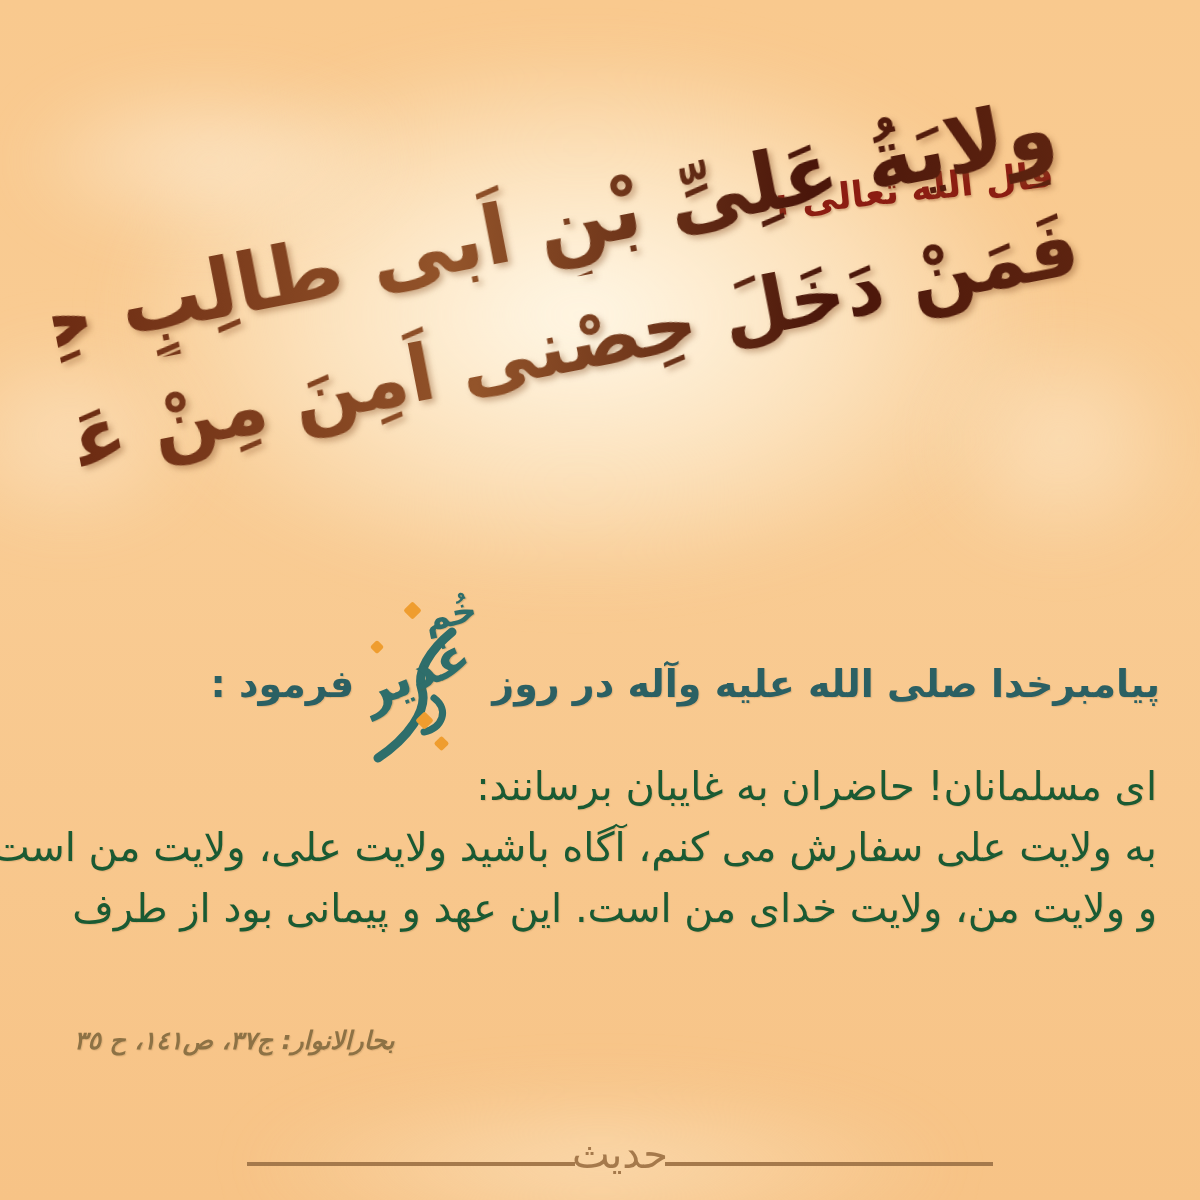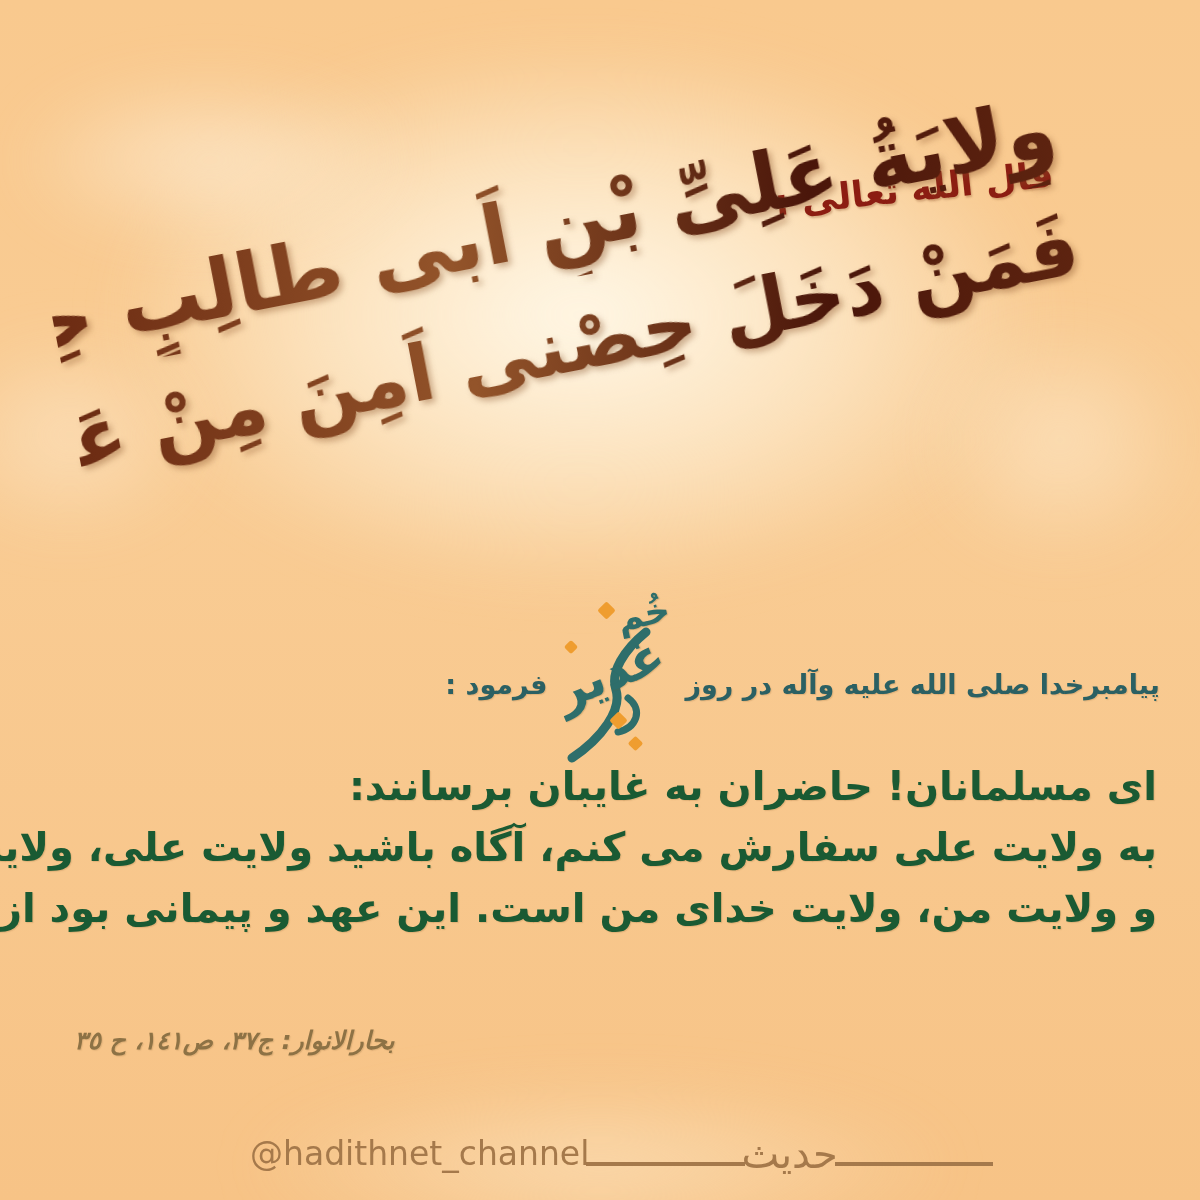--- a/index.html
+++ b/index.html
@@ -36,39 +36,39 @@
     -webkit-background-clip:text;background-clip:text;color:transparent;
     filter:drop-shadow(3px 4px 3px rgba(130,75,35,0.40));
   }
   .cal-line2{font-size:77px;margin-top:14px;}
 
   .intro{
     position:absolute;top:596px;right:40px;height:176px;
     display:flex;direction:rtl;align-items:center;gap:10px;
   }
   .intro-text{
-    color:#2b6063;font-size:27px;font-weight:bold;white-space:nowrap;
+    color:#2b6063;font-size:38px;font-weight:bold;white-space:nowrap;
     text-shadow:1px 1px 1px rgba(160,110,60,0.25);
   }
   .ornament{position:relative;width:118px;height:172px;flex:0 0 auto;}
   .orn-svg{position:absolute;left:0;top:0;width:118px;height:172px;overflow:visible;}
   .orn-word{position:absolute;color:#2e6e6b;font-weight:bold;white-space:nowrap;
     text-shadow:1px 1px 1px rgba(120,90,40,0.25);}
   .orn-khum{top:-4px;right:6px;font-size:35px;transform:rotate(-12deg);}
   .orn-ghadir{top:46px;right:10px;font-size:50px;transform:rotate(-22deg);}
   .dot{position:absolute;width:13px;height:13px;background:#ef9d2f;
     transform:rotate(45deg);border-radius:2px;}
   .dot-1{top:6px;left:42px;}
   .dot-2{top:44px;left:8px;width:10px;height:10px;}
   .dot-3{top:116px;left:54px;}
   .dot-4{top:140px;left:72px;width:11px;height:11px;}
 
   .body-text{
     position:absolute;top:756px;left:40px;right:43px;
-    direction:rtl;text-align:right;color:#1a5a33;font-weight:bold;
+    direction:rtl;text-align:right;color:#1a5a33;font-weight:normal;
     font-size:40px;line-height:61px;
     text-shadow:1px 1px 1px rgba(160,110,60,0.25);
   }
   .body-line{white-space:nowrap;}
 
   .source{
     position:absolute;left:74px;top:1026px;direction:rtl;
     color:#8d7245;font-size:25px;font-weight:bold;white-space:nowrap;
     text-shadow:1px 1px 1px rgba(170,130,80,0.3);
     font-style:italic;
@@ -122,16 +122,15 @@
     <div class="body-line">به ولایت علی سفارش می کنم، آگاه باشید ولایت علی، ولایت من است</div>
     <div class="body-line">و ولایت من، ولایت خدای من است. این عهد و پیمانی بود از طرف</div>
   </div>
 
   <div class="source">بحارالانوار: ج٣٧، ص١٤١، ح ٣٥</div>
 
   <div class="footer">
     <span class="kashida"></span>
     <span class="brand">حدیث</span>
     <span class="kashida"></span>
-    <span class="handle">@hadithnet_channel</span>
   </div>
 
 </div>
 
 </body></html>

